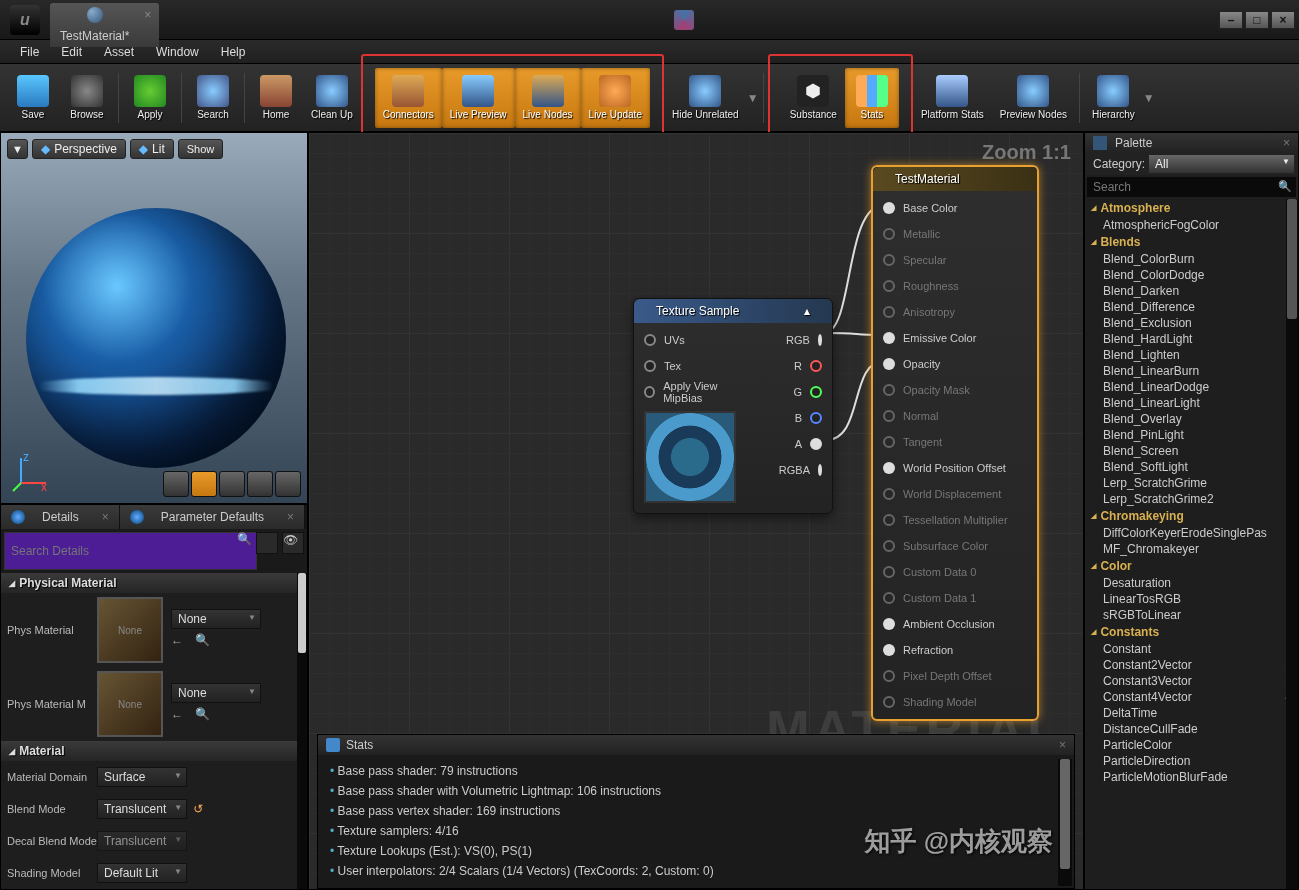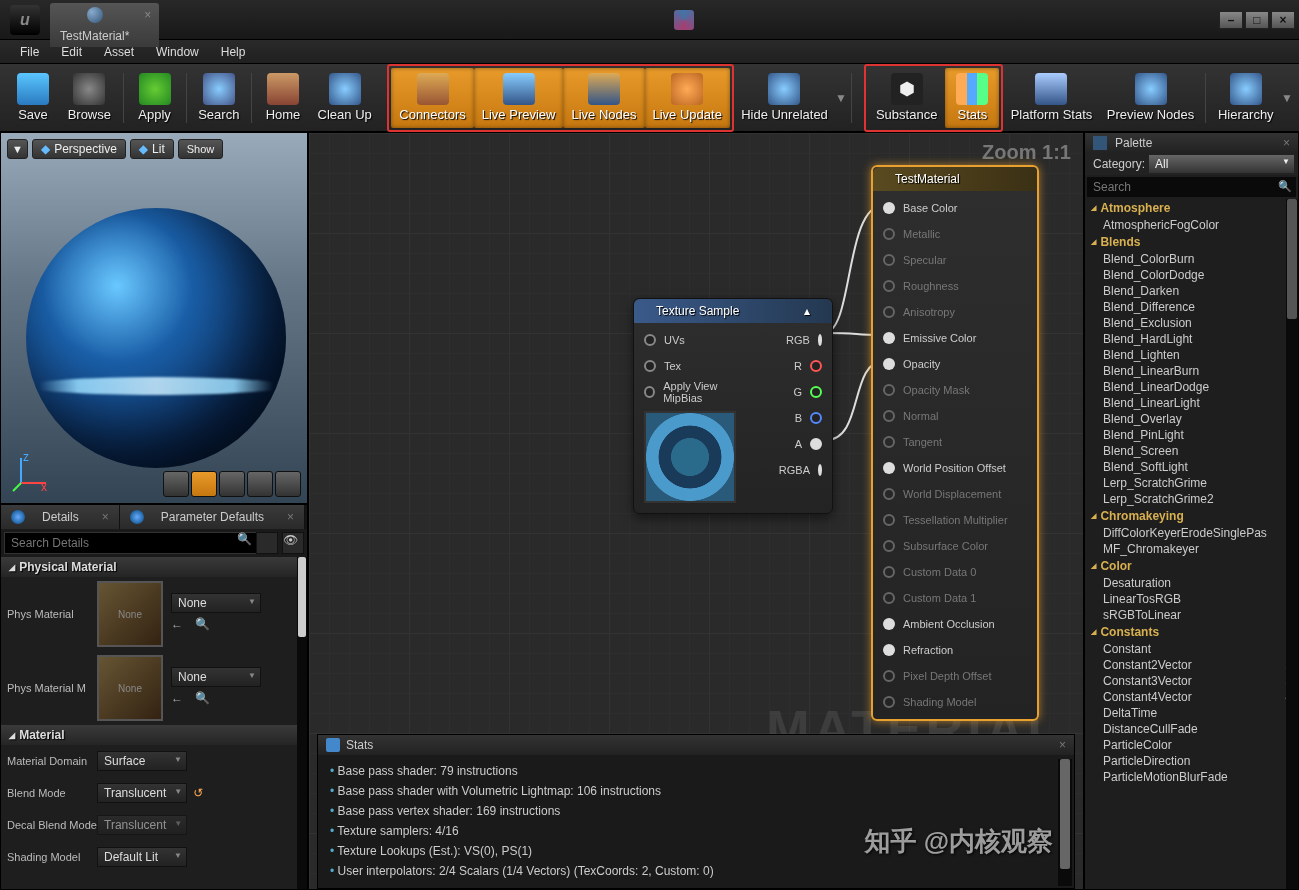--- a/index.html
+++ b/index.html
@@ -17,46 +17,46 @@
 
 
 .menubar { height: 24px; background: linear-gradient(#2a2a2a,#202020); display:flex; align-items:center; padding:0 10px; gap:2px; border-bottom:1px solid #000;}
 .menubar span { padding: 2px 10px; color:#ddd; }
 
 
 .toolbar { height: 68px; background: linear-gradient(#333,#222); display:flex; align-items:center; padding:0 6px; border-bottom:1px solid #000;}
 .tbtn { display:flex; flex-direction:column; align-items:center; justify-content:center; padding:4px 8px; min-width:54px; height:60px; cursor:pointer; border-radius:2px;}
 .tbtn.active { background: linear-gradient(#e89a2a, #c67810); box-shadow: inset 0 0 4px rgba(0,0,0,.4);}
 .tbtn-icon { width:32px; height:32px; margin-bottom:2px; border-radius:4px;}
-.tbtn-label { color:#eee; font-size:13px; text-shadow:1px 1px 1px #000; white-space:nowrap;}
+.tbtn-label { color:#eee; font-size:10px; text-shadow:1px 1px 1px #000; white-space:nowrap;}
 .tbtn.active .tbtn-label { color:#fff;}
 .tsep { width:1px; height:50px; background:#444; margin:0 4px;}
 .tarrow { width:12px; color:#888; align-self:center;}
-.redbox { border: 2px solid #d33; border-radius:3px; display:flex; padding:2px;margin-left:8px;}
+.redbox { border: 2px solid #d33; border-radius:3px; display:flex; padding:12px;}
 
 
 .main { display:grid; grid-template-columns: 308px 1fr 215px; grid-template-rows: 372px 1fr; height: calc(890px - 40px - 24px - 68px);}
 .viewport { grid-column:1; grid-row:1; background:#222; position:relative; border:1px solid #000;}
 .vp-toolbar { position:absolute; top:6px; left:6px; display:flex; gap:4px; z-index:5;}
 .vp-pill { background: linear-gradient(#555,#333); border:1px solid #222; border-radius:3px; padding:2px 8px; color:#eee; display:flex; align-items:center; gap:4px; font-size:11px;}
 .vp-preview { position:absolute; inset:0; background: linear-gradient(180deg, #9ab 0%, #678 40%, #345 100%); }
 .sphere { position:absolute; left:25px; top:75px; width:260px; height:260px; border-radius:50%; background: radial-gradient(circle at 35% 30%, #6ac8ff 0%, #1a5fa8 30%, #0a2a58 70%, #031428 100%); box-shadow: inset -30px -30px 60px rgba(0,0,0,.6);}
 .sphere::after { content:''; position:absolute; left:0; right:0; top:65%; height:18px; background: linear-gradient(90deg, transparent 5%, #9df 20%, #cef 50%, #9df 80%, transparent 95%); border-radius:50%; opacity:.85; filter:blur(1px);}
 .axis-gizmo { position:absolute; left:10px; bottom:10px; width:40px; height:40px; }
 .vp-shapes { position:absolute; right:6px; bottom:6px; display:flex; gap:2px;}
 .vp-shape { width:26px; height:26px; background: linear-gradient(#666,#333); border:1px solid #111; border-radius:3px;}
 .vp-shape.active { background: linear-gradient(#e89a2a,#c67810);}
 
 .details-panel { grid-column:1; grid-row:2; background:#1e1e1e; border:1px solid #000; overflow:hidden; display:flex; flex-direction:column;}
 .panel-tabs { display:flex; background:#151515; height:24px;}
 .panel-tab { padding:3px 10px; display:flex; align-items:center; gap:17px; background:linear-gradient(#3a3a3a,#2a2a2a); border-right:1px solid #111;}
 .panel-tab .pt-icon { width:14px; height:14px; background: radial-gradient(#6af,#047); border-radius:50%;}
 .panel-tab .x { margin-left:6px; color:#777;}
 .search-row { display:flex; padding:3px; gap:4px; background:#1a1a1a;}
-.search-input { flex:1; background:#000000; border:1px solid #333; color:#888; padding:3px 6px;}
+.search-input { flex:1; background:#4c1d95; border:1px solid #333; color:#888; padding:11px 6px;}
 .sm-btn { width:22px; height:22px; background:#2a2a2a; border:1px solid #111;}
 .section-hdr { background: linear-gradient(#3a3a3a,#252525); padding:3px 8px; color:#ddd; font-weight:bold; display:flex; align-items:center; gap:4px; text-shadow:1px 1px 1px #000;}
 .section-hdr::before { content:'◢'; font-size:8px; transform:rotate(0deg);}
 .prop-row { display:flex; align-items:center; padding:4px 6px; min-height:32px;}
 .prop-label { width:90px; color:#bbb; font-size:11px; white-space:nowrap; overflow:hidden;}
 .dropdown { background:linear-gradient(#333,#222); border:1px solid #111; padding:2px 20px 2px 6px; color:#ddd; position:relative; display:inline-block; min-width:90px;}
 .dropdown::after { content:'▼'; position:absolute; right:4px; top:3px; font-size:8px; color:#888;}
 .thumb { width:66px; height:66px; background:linear-gradient(135deg,#665533,#332211); border:2px solid #555; display:flex; align-items:center; justify-content:center; color:#888; font-size:10px;}
 .asset-btns { display:flex; gap:6px; margin-top:4px;}
 .asset-btn { width:18px; height:18px; color:#aaa;}

